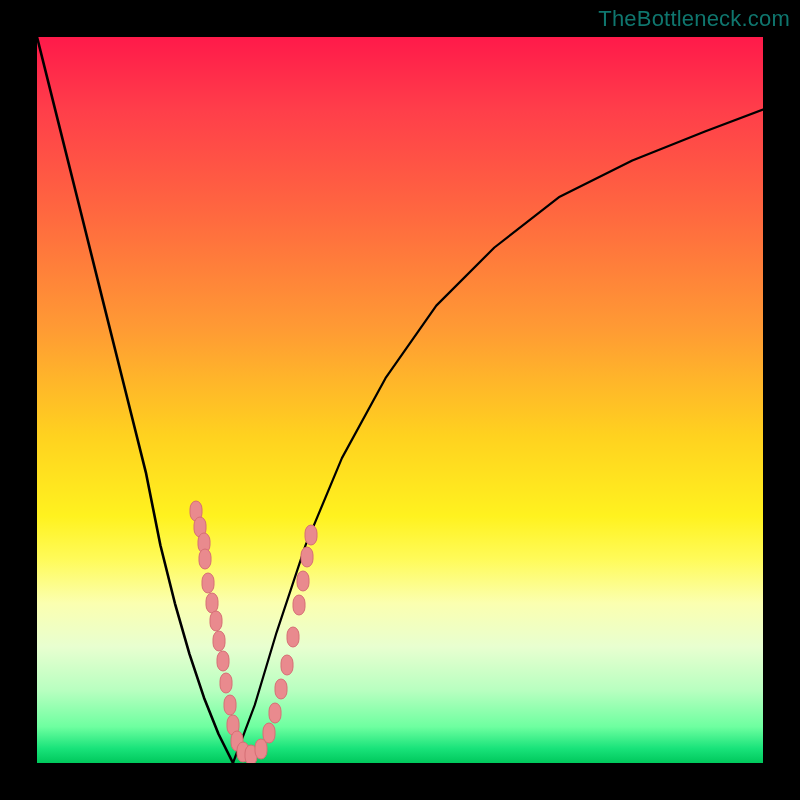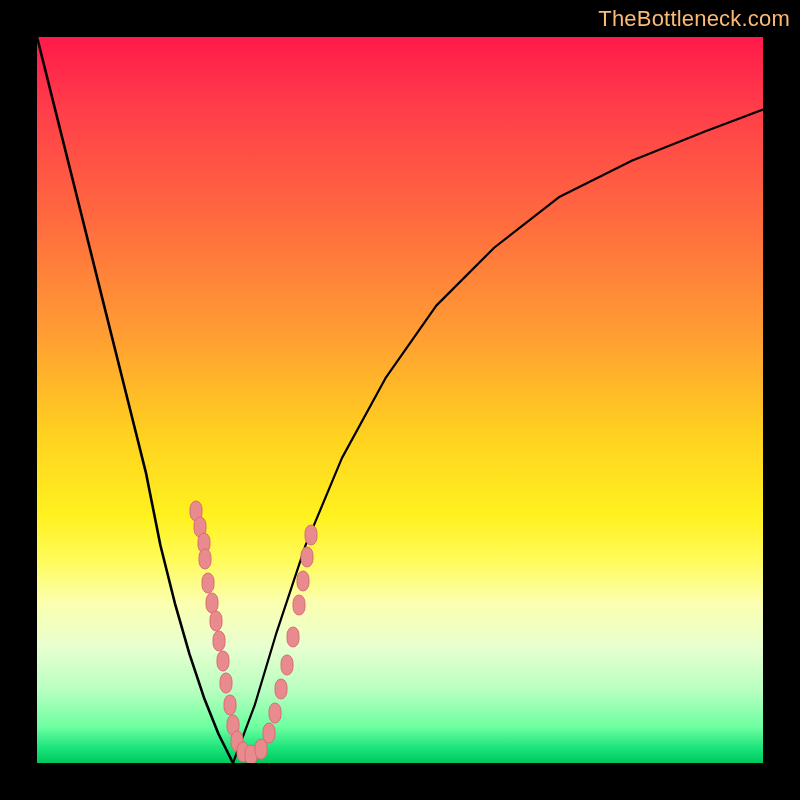--- a/index.html
+++ b/index.html
@@ -39,21 +39,21 @@
       #b8ffc0 90%,
       #6effa0 95%,
       #19e37a 98%,
       #00c85c 100%
     );
   }
   .watermark {
     position: absolute;
     top: 6px;
     right: 10px;
-    color: #fdba74;
+    color: #0f766e;
     font-size: 22px;
     font-weight: 500;
     letter-spacing: 0.2px;
     user-select: none;
   }
   svg.curves {
     position: absolute;
     top: 0;
     left: 0;
   }

